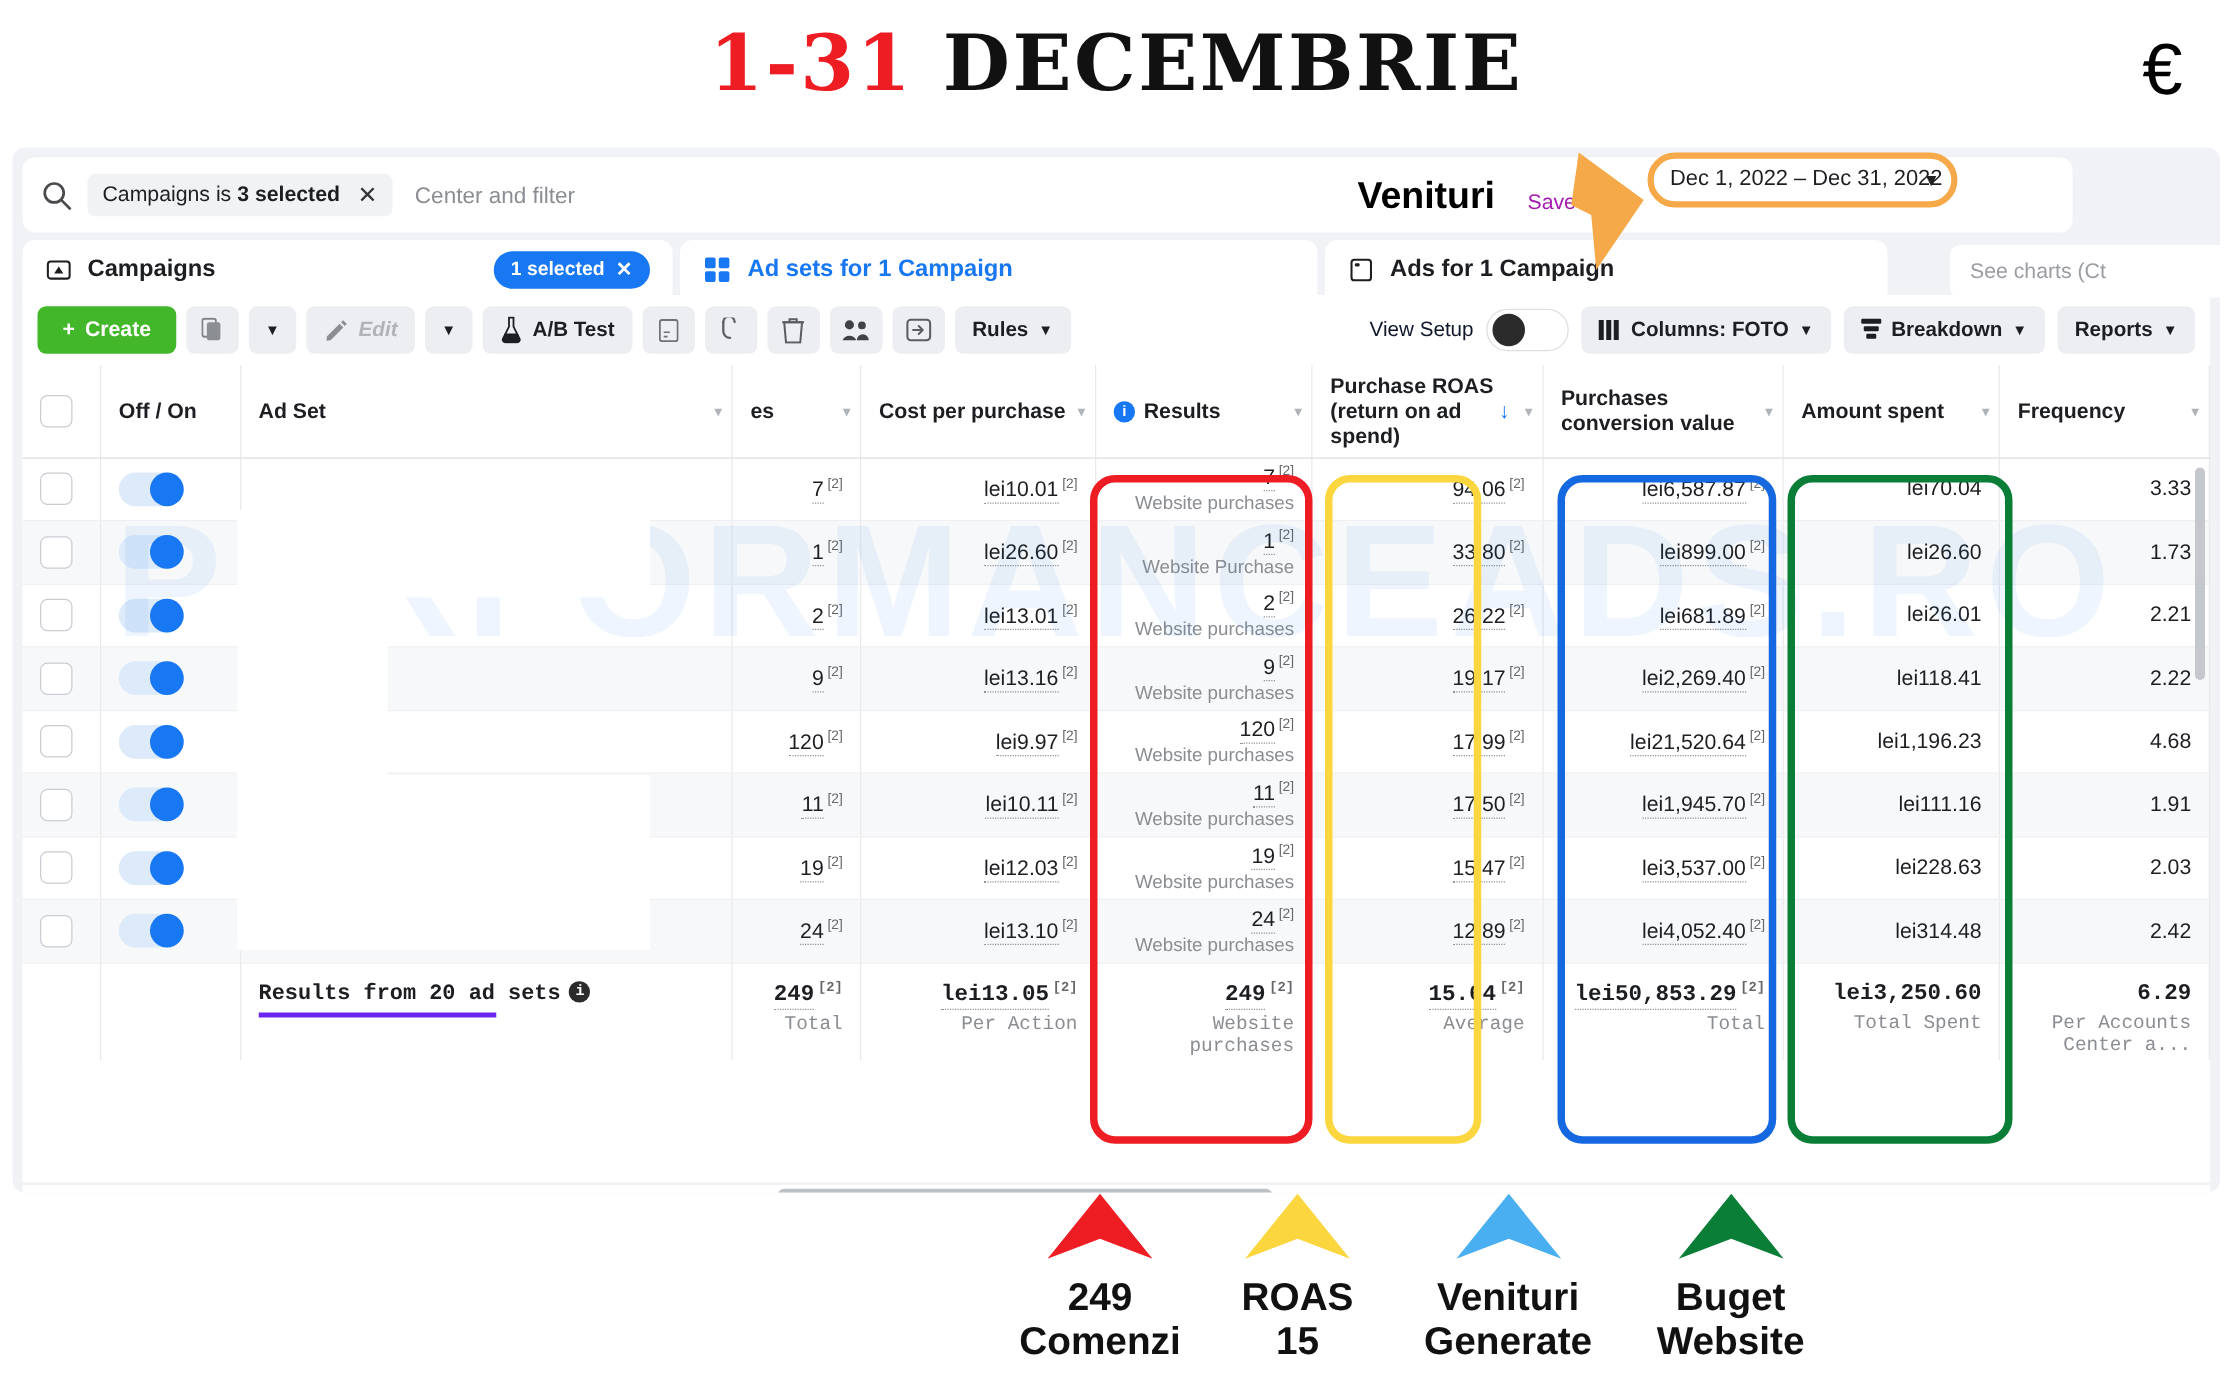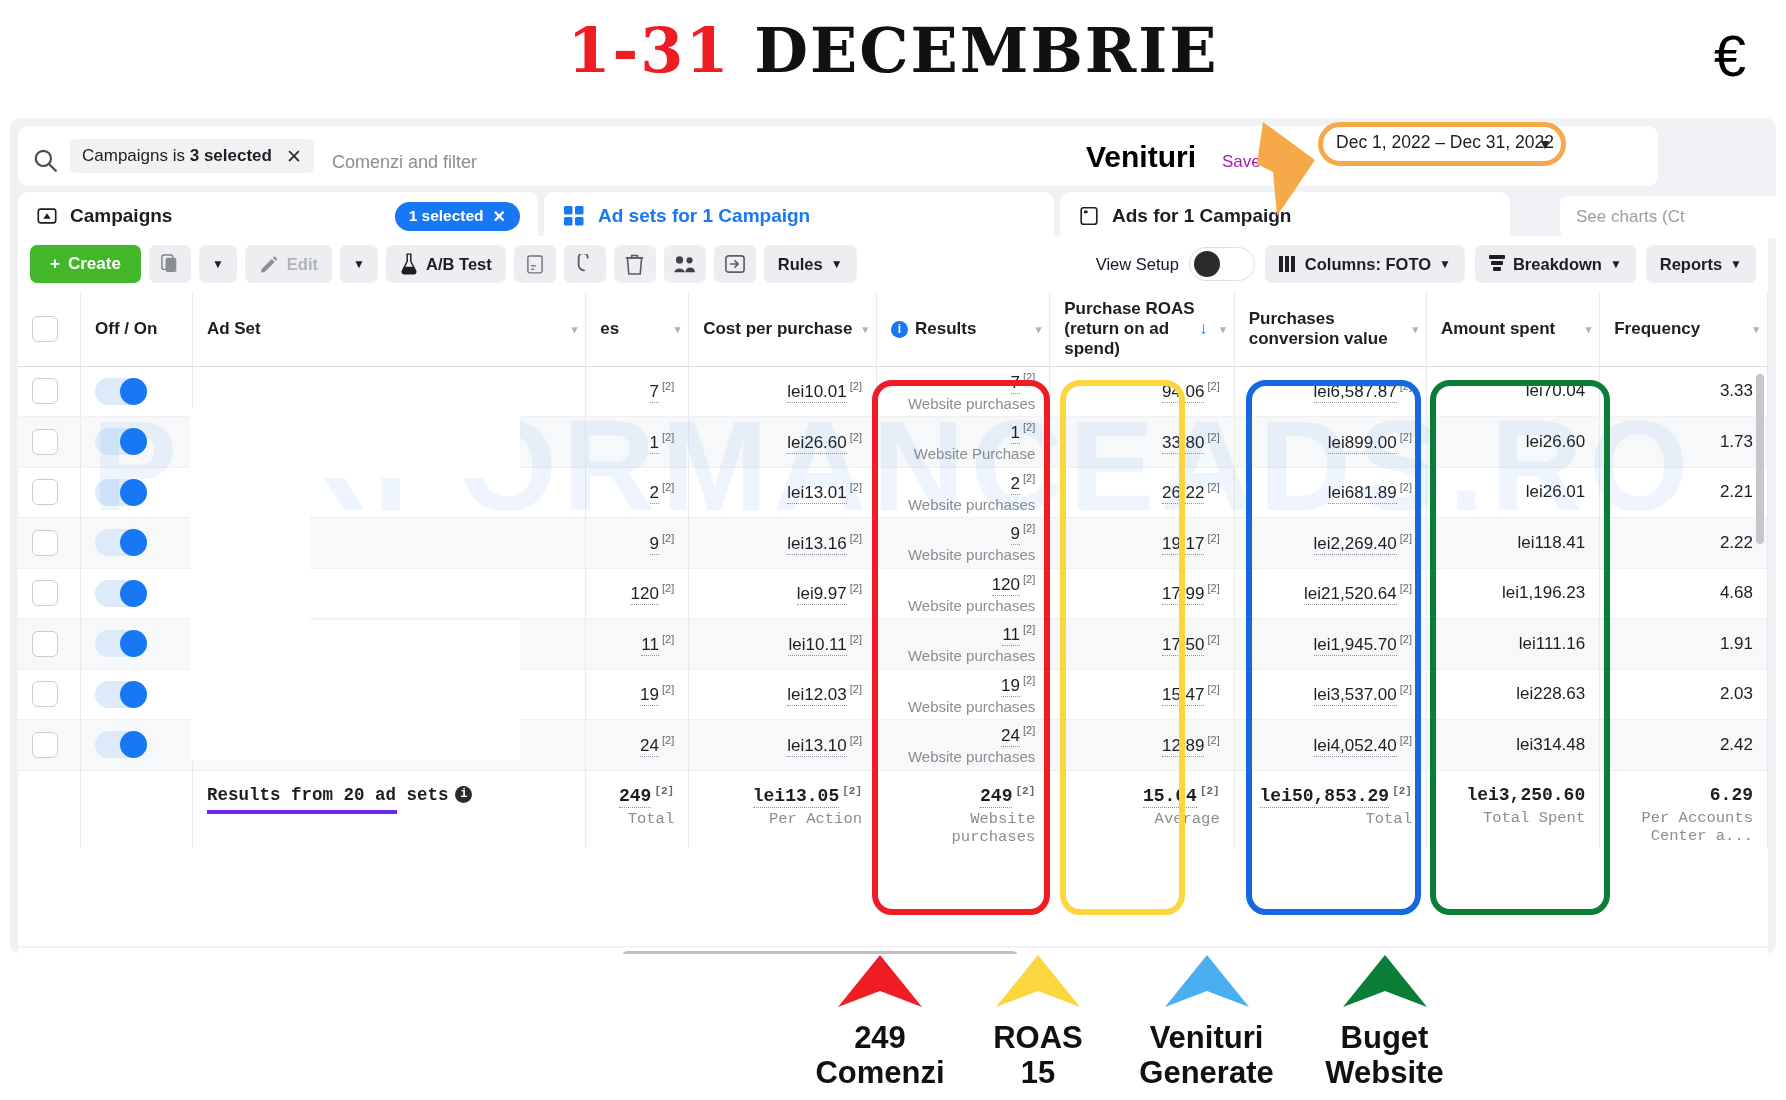--- a/index.html
+++ b/index.html
@@ -42,22 +42,22 @@
     border-radius: 10px;
     overflow: hidden;
   }
 
   
   .searchbar {
     position: absolute; left: 8px; top: 8px;
     width: 1640px; height: 60px;
     background: #ffffff;
     border-radius: 10px;
-    display: flex; align-items: flex-end;
-    padding: 13px 14px;
+    display: flex; align-items: center;
+    padding: 0 14px;
   }
   .search-icon { width: 26px; height: 26px; margin-right: 12px; flex: none; opacity: .8; }
   .filter-pill {
     display: flex; align-items: center; gap: 14px;
     background: #f1f2f4; border-radius: 6px;
     padding: 7px 12px; font-size: 17px; color: #1c1e21;
     white-space: nowrap;
   }
   .filter-pill b { font-weight: bold; }
   .pill-x { font-size: 19px; color: #333; cursor: pointer; line-height: 1; }
@@ -141,21 +141,21 @@
   .btn {
     height: 38px; border-radius: 7px;
     background: #eceef1; color: #1c1e21;
     display: flex; align-items: center; justify-content: center;
     gap: 8px; padding: 0 14px; font-size: 16.5px; font-weight: bold;
     white-space: nowrap;
   }
   .btn.create { background: #42b72a; color: #fff; padding: 0 20px; font-size: 17px; }
   .btn.icon { width: 42px; padding: 0; }
   .btn.caret { width: 38px; padding: 0; font-size: 12px; }
-  .btn.muted { color: #b0b3b8; }
+  .btn.muted { color: #b0b3b8; font-style: italic; }
   .toolbar-right {
     margin-left: auto; display: flex; align-items: center; gap: 10px;
   }
   .view-setup-label { font-size: 16.5px; color: #0f172a; }
   .toggle-pill {
     width: 66px; height: 34px; border-radius: 18px;
     background: #fff; border: 1px solid #dcdee1;
     display: flex; align-items: center; padding: 0 4px;
   }
   .toggle-knob { width: 26px; height: 26px; border-radius: 50%; background: #2b2b2b; }
@@ -331,21 +331,21 @@
         <circle cx="10.5" cy="10.5" r="7" fill="none" stroke="#1c1e21" stroke-width="2"></circle>
         <line x1="15.6" y1="15.6" x2="22" y2="22" stroke="#1c1e21" stroke-width="2" stroke-linecap="round"></line>
       </svg>
       <div class="filter-pill">
         <span>
           <span>Campaigns is</span>
           <b>3 selected</b>
         </span>
         <span class="pill-x">✕</span>
       </div>
-      <span class="search-placeholder">Comenzi and filter</span>
+      <span class="search-placeholder">Center and filter</span>
     </div>
 
     <div class="tabs">
       <div class="tab campaigns">
         <svg width="22" height="22" viewBox="0 0 24 24">
           <rect x="2.5" y="4.5" width="19" height="15" rx="2.5" fill="none" stroke="#1c1e21" stroke-width="1.8"></rect>
           <path d="M8 15 L12 9 L16 15 Z" fill="#1c1e21"></path>
         </svg>
         <span>Campaigns</span>
         <span class="sel-badge">

